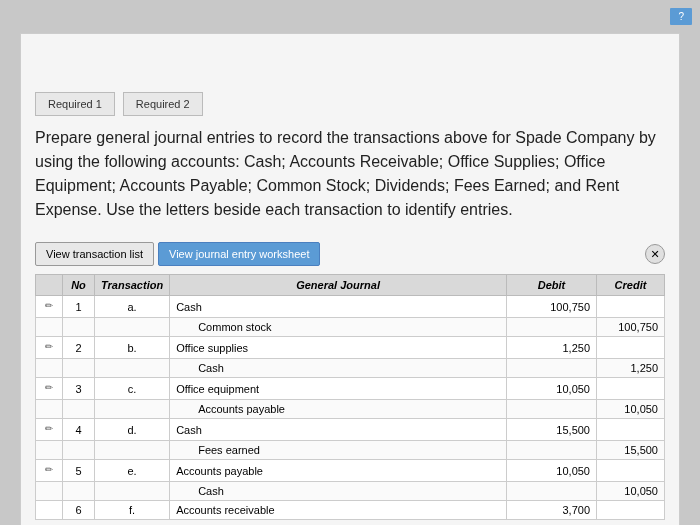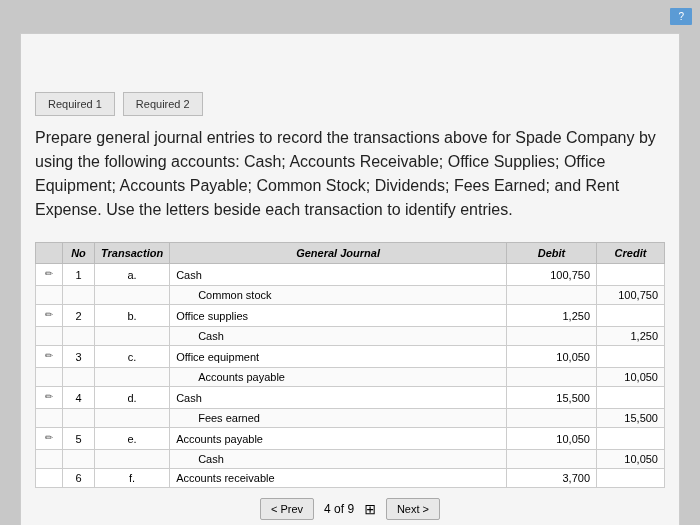--- a/index.html
+++ b/index.html
@@ -149,20 +149,25 @@
 
   <div class="main-container">
 
     <div class="tabs-row">
       <div class="tab">Required 1</div>
       <div class="tab">Required 2</div>
     </div>
 
     <div class="instructions">Prepare general journal entries to record the transactions above for Spade Company by using the following accounts: Cash; Accounts Receivable; Office Supplies; Office Equipment; Accounts Payable; Common Stock; Dividends; Fees Earned; and Rent Expense. Use the letters beside each transaction to identify entries.</div>
 
+    <div class="button-bar">
+      <button class="btn">View transaction list</button>
+      <button class="btn active-btn">View journal entry worksheet</button>
+      <div class="close-btn">✕</div>
+    </div>
 
     <table class="journal-table">
       <thead>
         <tr>
           <th style="width:24px;"></th>
           <th style="width:32px;">No</th>
           <th style="width:56px;text-align:right;">Transaction</th>
           <th class="left">General Journal</th>
           <th style="width:90px;">Debit</th>
           <th style="width:68px;">Credit</th>

